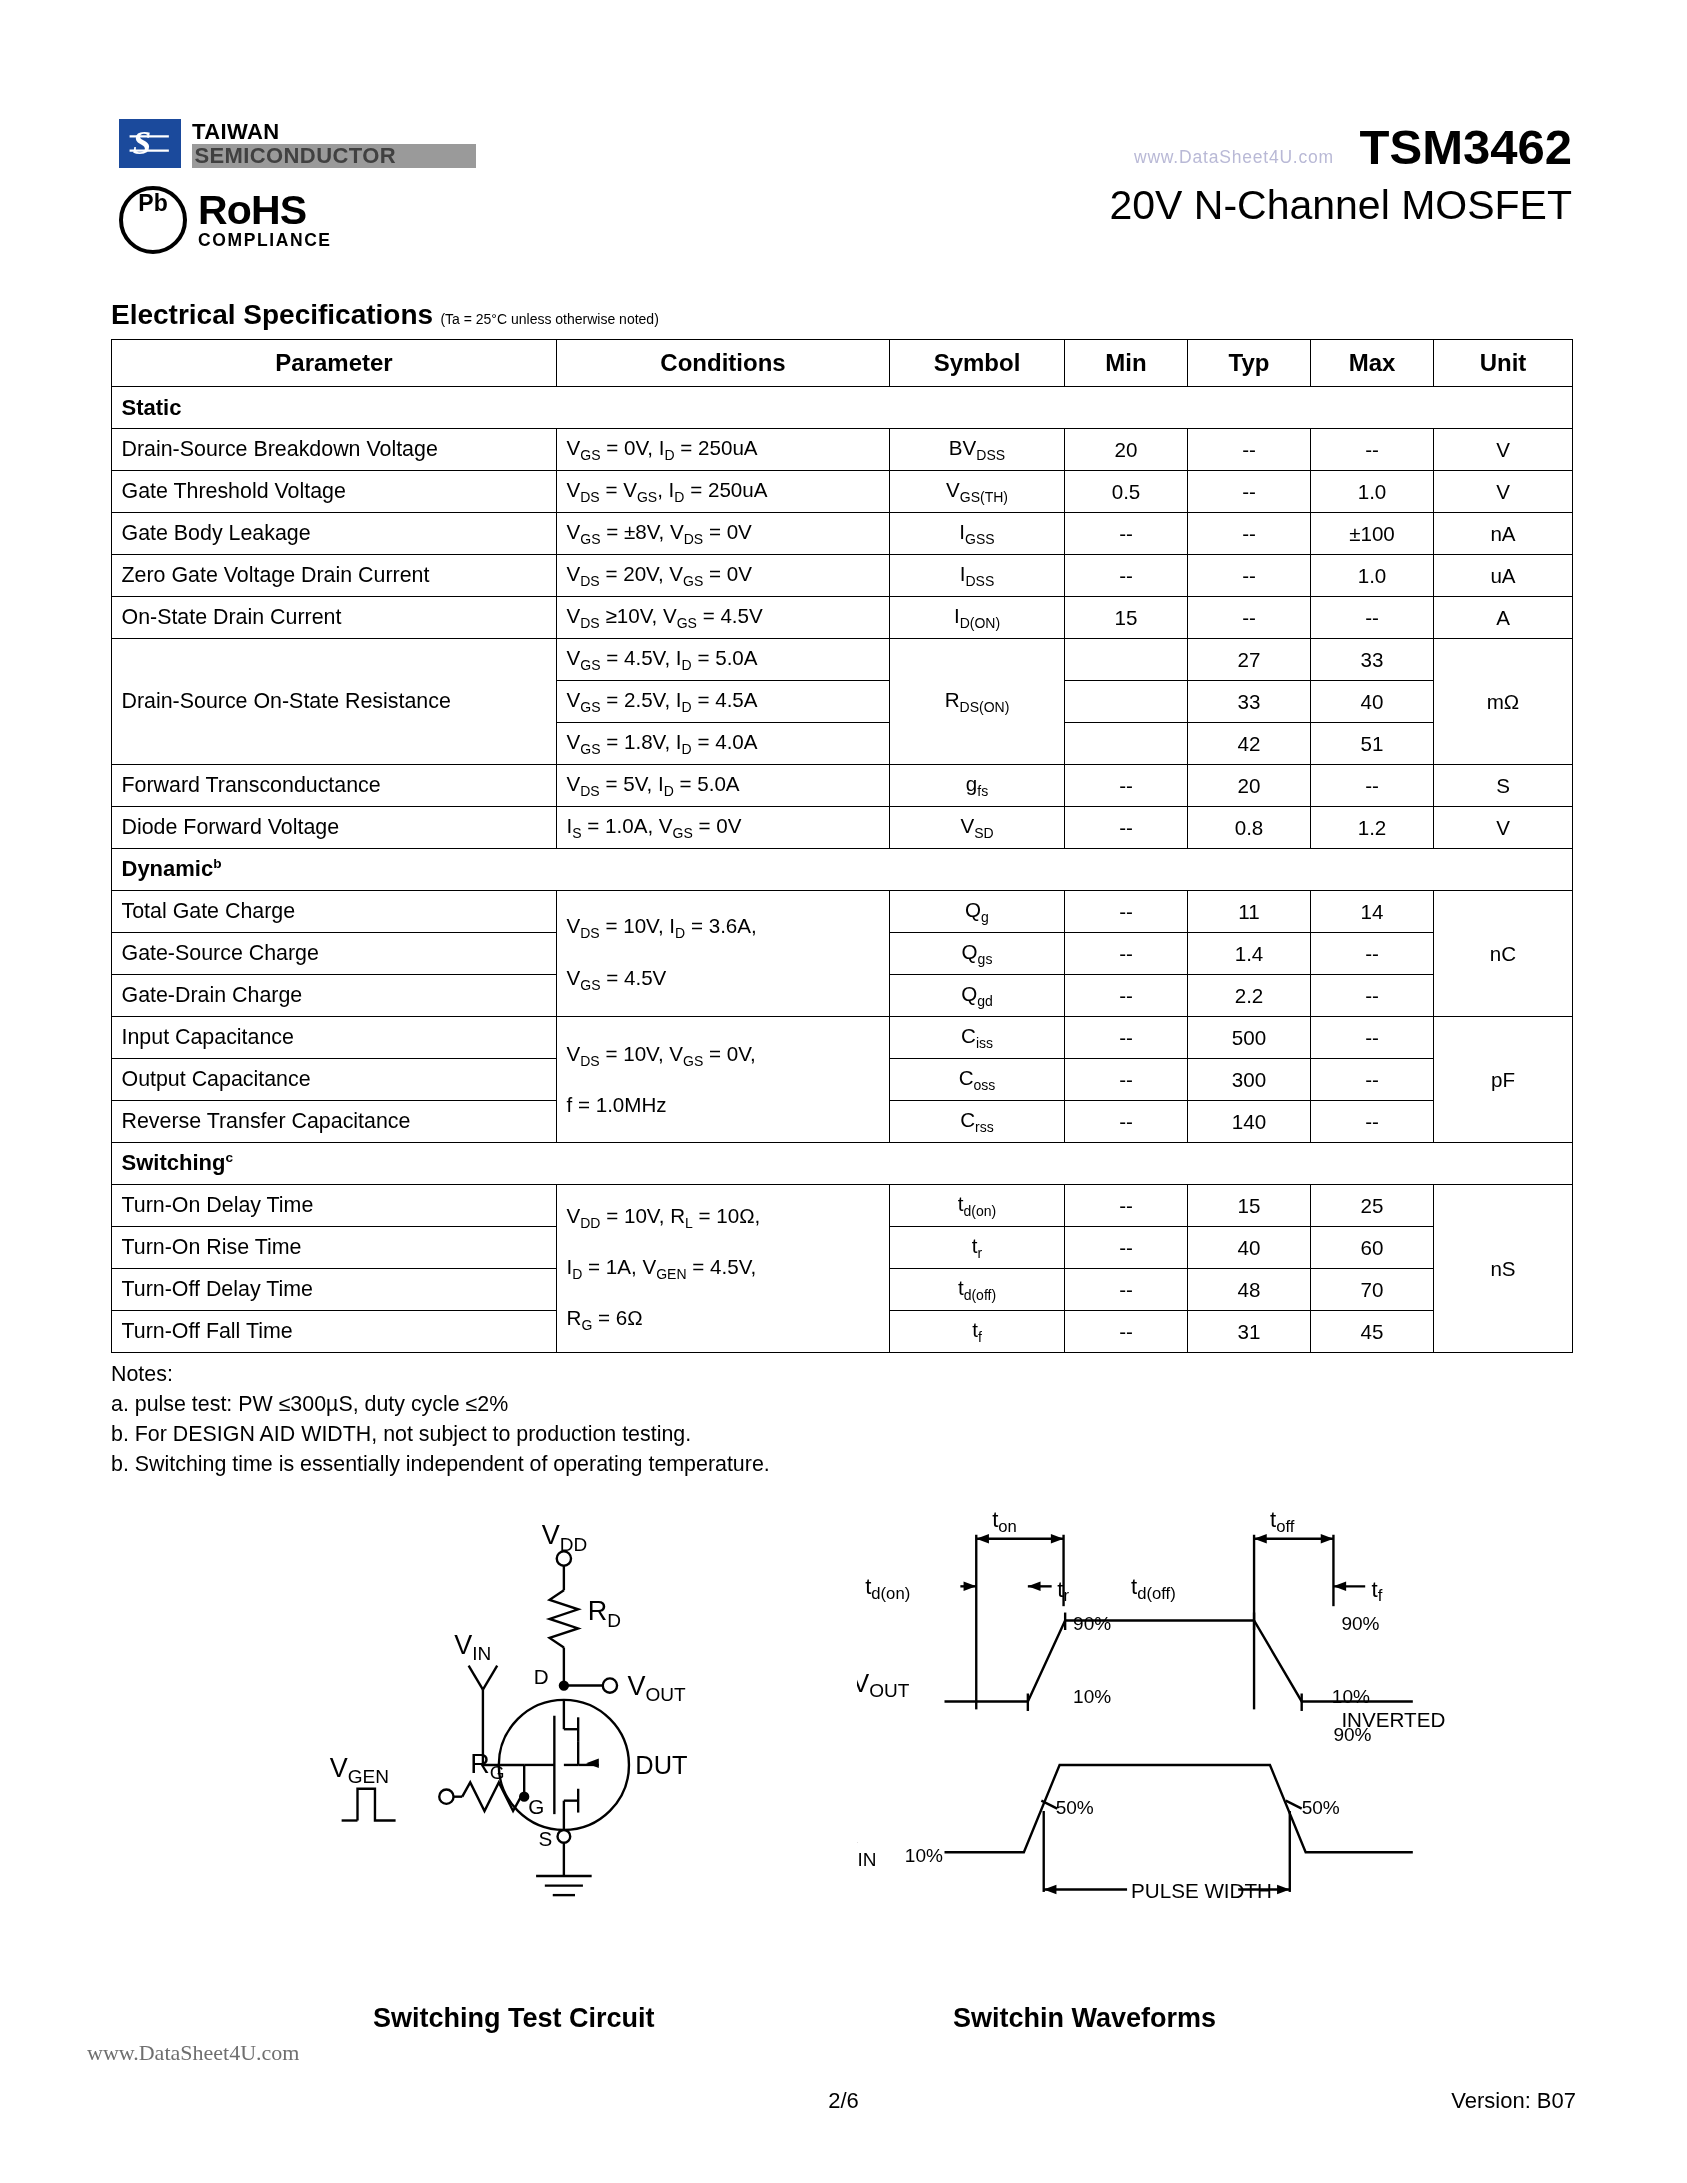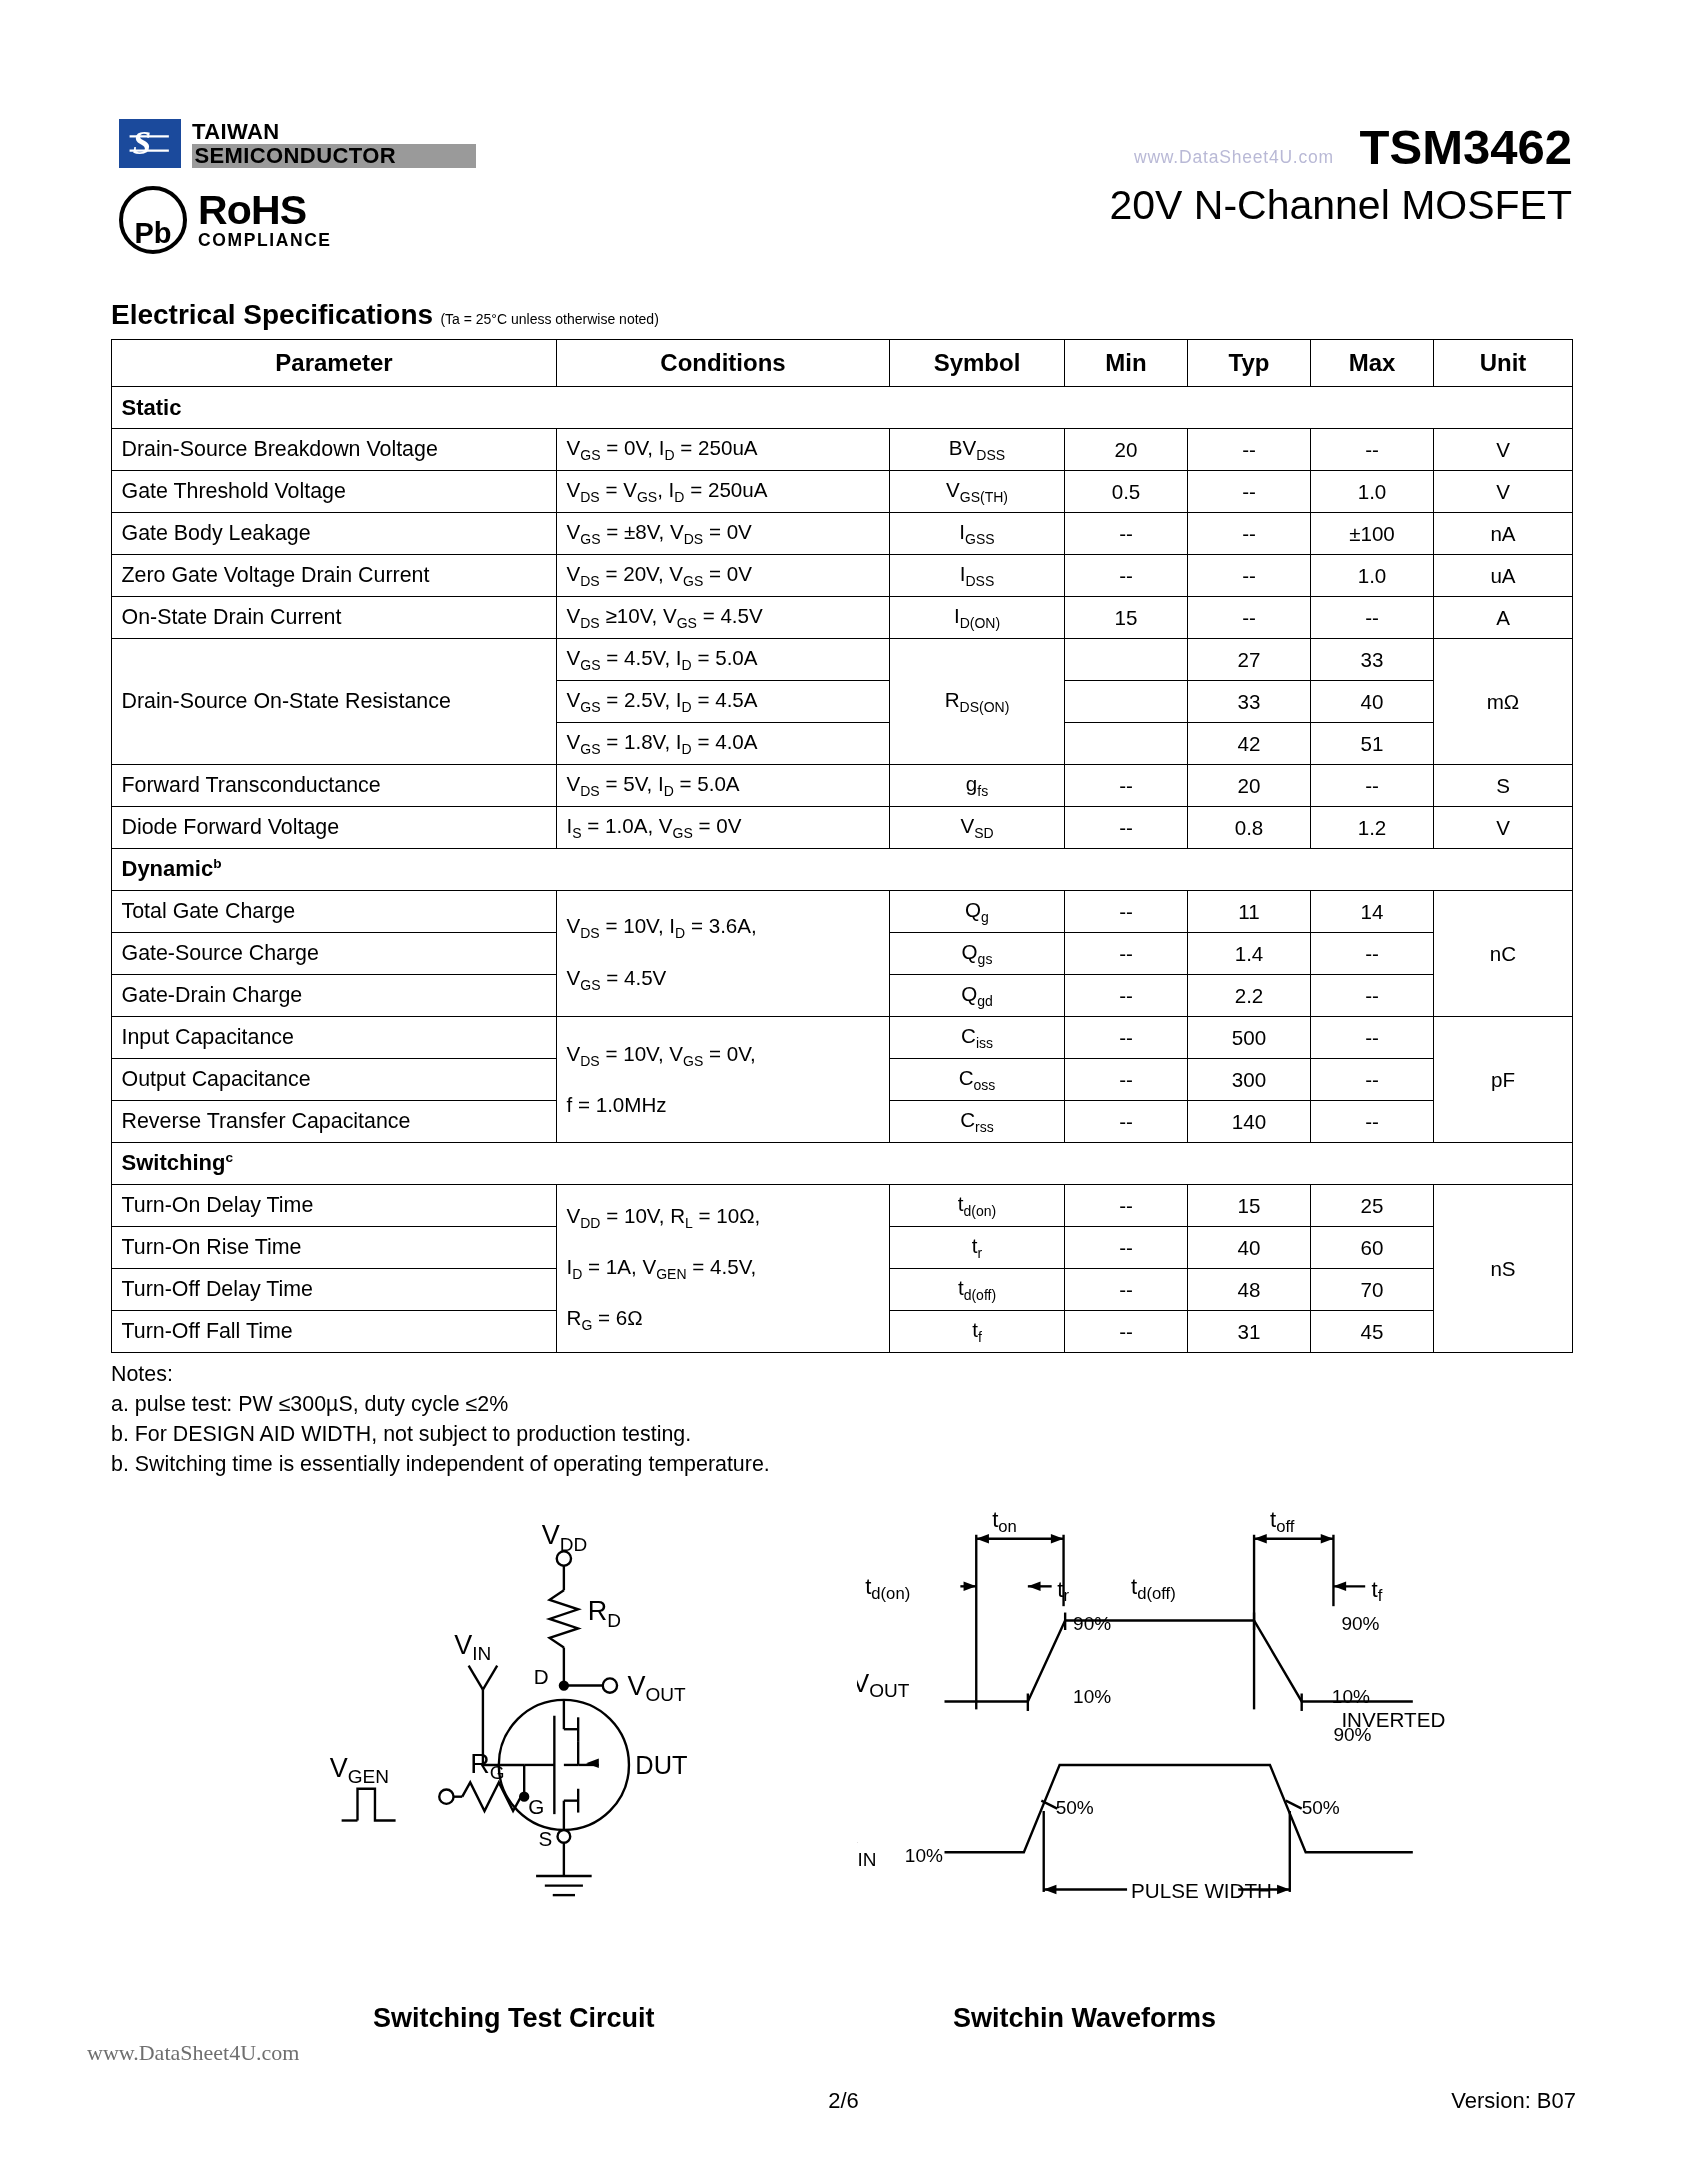--- a/index.html
+++ b/index.html
@@ -66,40 +66,40 @@
     font-weight: bold;
     letter-spacing: 0.4px;
     line-height: 24px;
   }
   .ts-text .l2 {
     font-size: 22px;
     font-weight: bold;
     letter-spacing: 0.4px;
     line-height: 24px;
     background: #9a9a9a;
-    color: #000000;
+    color: #404040;
     padding: 0 2.4px;
   }
   .rohs {
     position: absolute;
     left: 8px;
     top: 83px;
     display: flex;
     align-items: center;
     width: 318px;
   }
   .pb-circle {
     width: 60px;
     height: 60px;
     border-radius: 50%;
     border: 4px solid #000;
     display: flex;
-    align-items: flex-end;
+    align-items: flex-start;
     justify-content: center;
-    font-size: 29px;
+    font-size: 23px;
     font-weight: bold;
     margin-right: 11px;
   }
   .rohs-text .r1 {
     font-size: 41px;
     font-weight: bold;
     line-height: 41px;
     letter-spacing: -0.8px;
   }
   .rohs-text .r2 {

